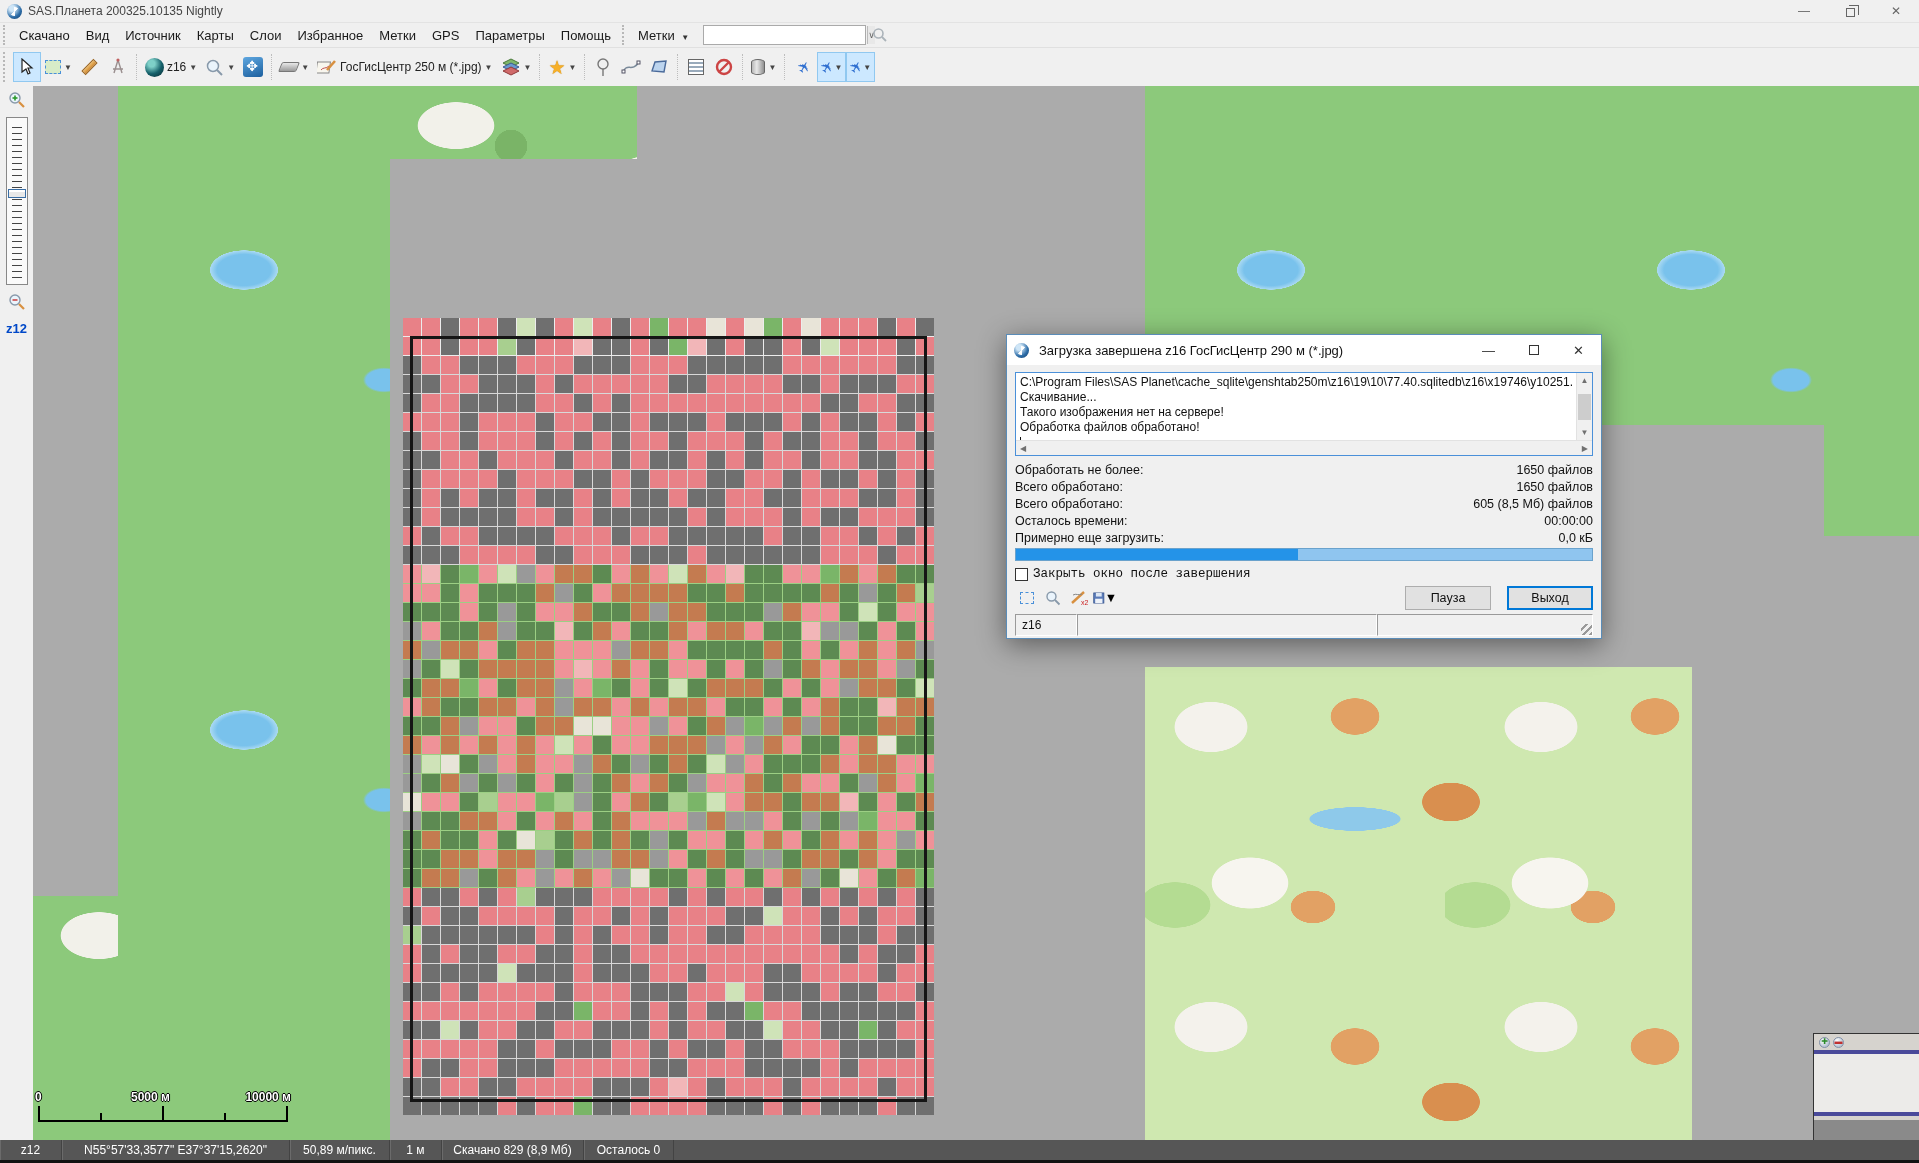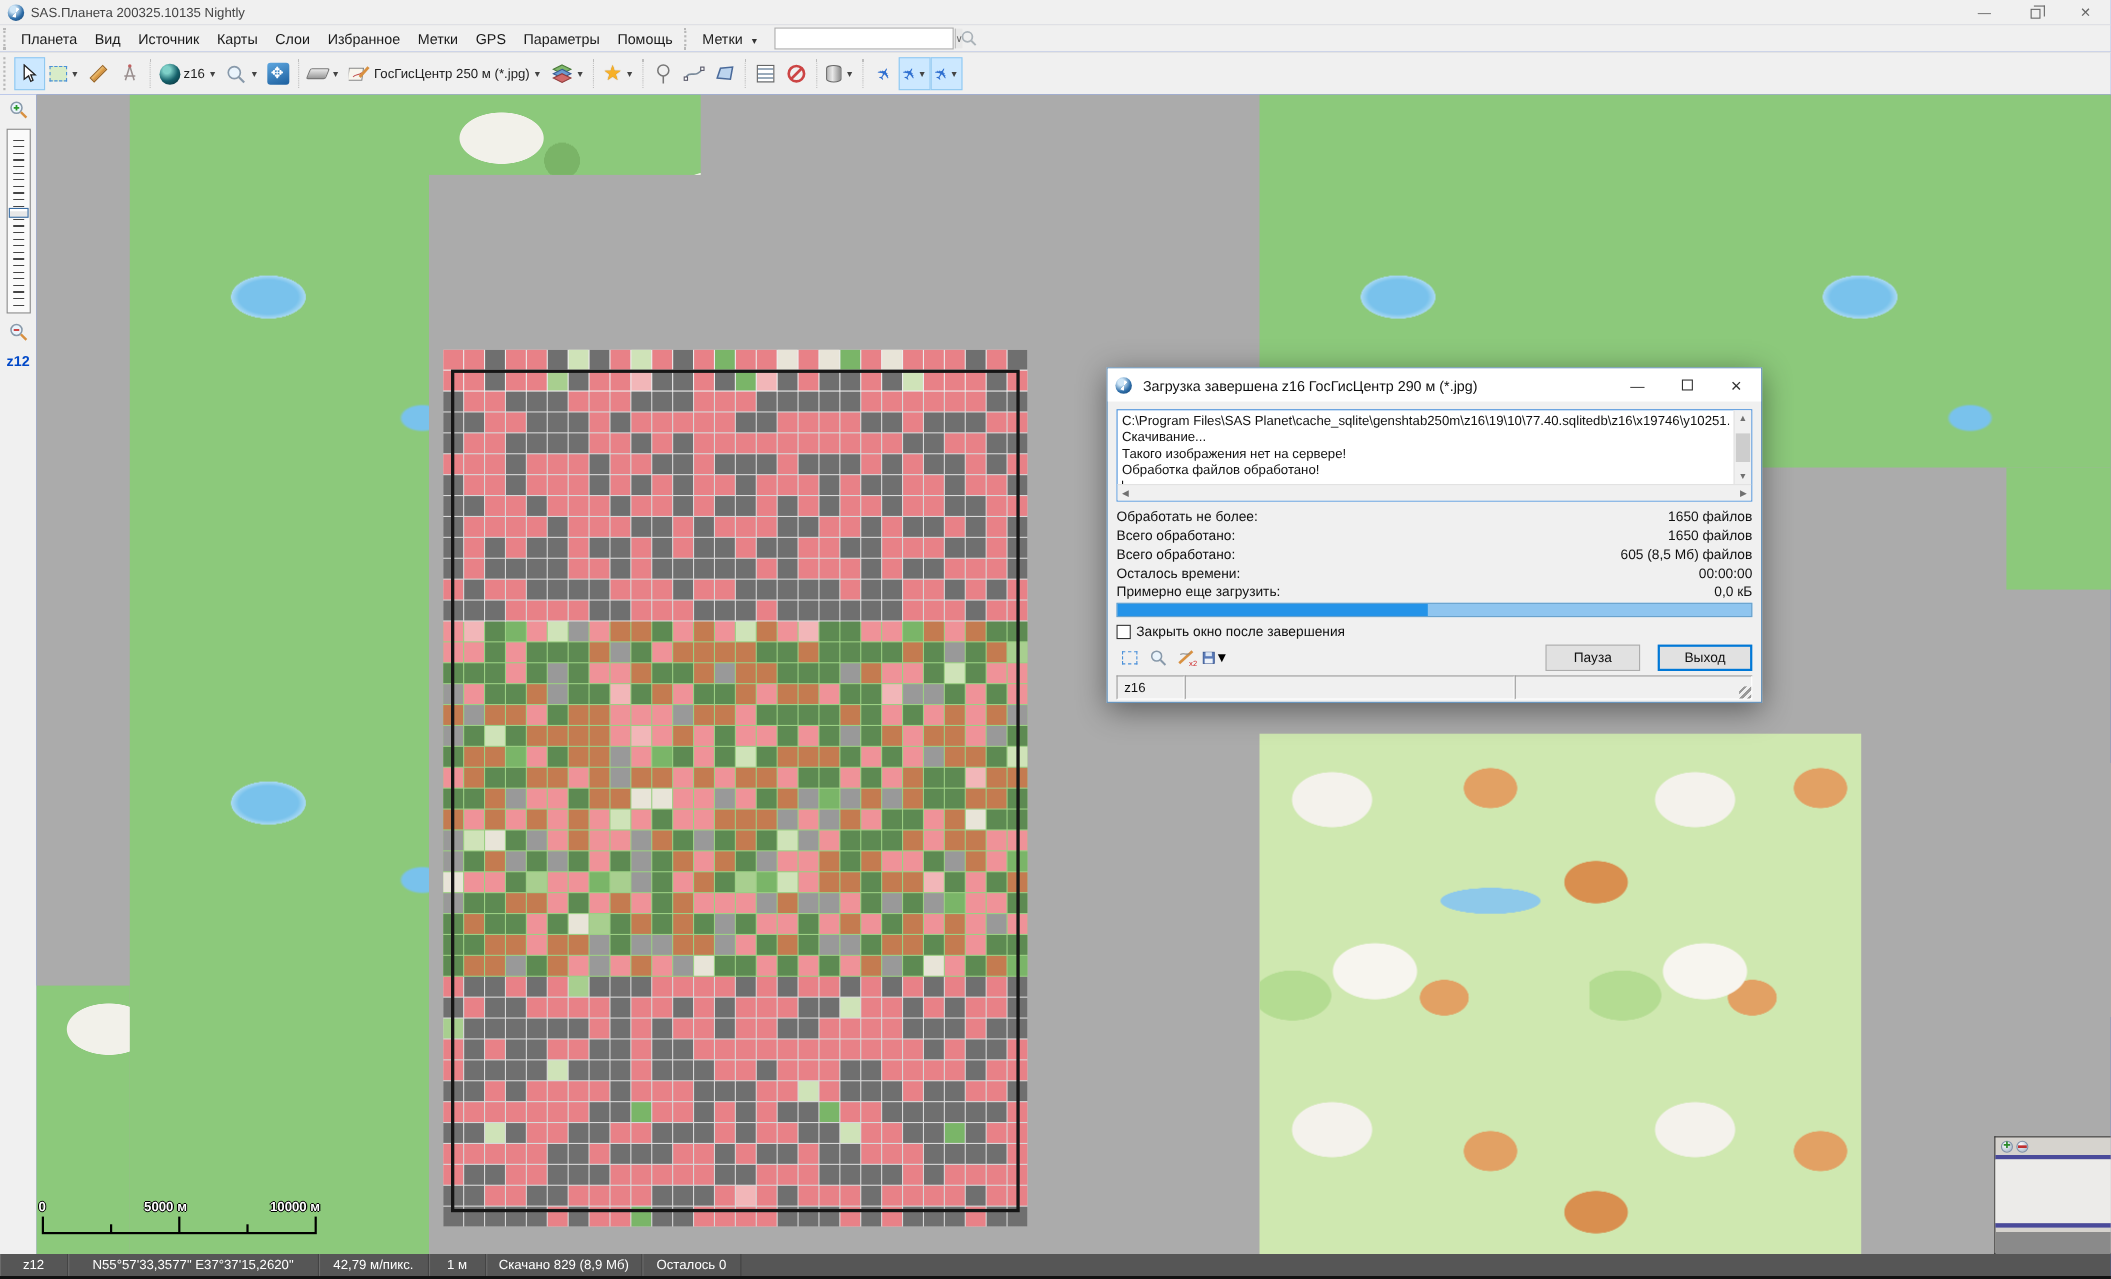--- a/index.html
+++ b/index.html
@@ -110,21 +110,21 @@
   .vscroll { position:absolute; right:0; top:0; bottom:15px; width:16px; background:#f0f0f0; border-left:1px solid #e2e2e2; }
   .vscroll .arr { height:15px; display:flex; align-items:center; justify-content:center; font-size:8px; color:#707070; }
   .vscroll .arr.down { position:absolute; bottom:0; left:0; right:0; }
   .vscroll .thumb { position:absolute; top:32%; left:1px; right:1px; height:26px; background:#cdcdcd; }
   .hscroll { position:absolute; left:0; right:0; bottom:0; height:15px; background:#f0f0f0; border-top:1px solid #e2e2e2;
       display:flex; justify-content:space-between; align-items:center; font-size:8px; color:#707070; padding:0 4px; }
   .stats { margin-top:5px; flex:0 0 auto; }
   .stat-row { display:flex; justify-content:space-between; height:17px; align-items:center; color:#111; }
   .progress { margin-top:2px; height:13px; border:1px solid #6aa2cc; background:#8fc5ef; position:relative; flex:0 0 auto; }
   .progress-fill { position:absolute; left:0; top:0; bottom:0; background:#2493e8; }
-  .chk-row { margin-top:6px; display:flex; align-items:flex-end; gap:5px; color:#111; flex:0 0 auto; }
+  .chk-row { margin-top:6px; display:flex; align-items:flex-end; gap:5px; color:#111; flex:0 0 auto;font-family:Liberation Mono, monospace; }
   .chk { width:13px; height:13px; background:#fff; border:1px solid #333; }
   .dlg-actions { margin-top:5px; display:flex; align-items:center; flex:0 0 auto; }
   .mini-btn { width:24px; height:24px; display:flex; align-items:center; justify-content:center; margin-right:2px; }
   .dash-rect { width:14px; height:12px; border:1px dashed #4a90d9; }
   .btn { width:86px; height:24px; background:#e1e1e1; border:1px solid #adadad; font-size:12.5px; color:#111;
       display:flex; align-items:center; justify-content:center; }
   .btn.default { border:2px solid #0078d7; }
   .dlg-status { margin-top:4px; height:22px; background:#f0f0f0; display:flex; font-size:12px; color:#111; flex:0 0 auto; position:relative; }
   .dlg-cell { border:1px solid; border-color:#9a9a9a #fff #fff #9a9a9a; height:100%; display:flex; align-items:center; padding:0 6px; }
   .grip-dots { position:absolute; right:1px; bottom:1px; width:11px; height:11px;
@@ -158,21 +158,21 @@
       <div class="win-btn">—</div>
       <div class="win-btn">
           <span class="restore-glyph"></span>
         </div>
       <div class="win-btn">✕</div>
     </div>
   </div>
 
   <div class="menubar">
     <div class="grip"></div>
-    <span class="menu-item">Планета</span>
+    <span class="menu-item">Скачано</span>
     <span class="menu-item">Вид</span>
     <span class="menu-item">Источник</span>
     <span class="menu-item">Карты</span>
     <span class="menu-item">Слои</span>
     <span class="menu-item">Избранное</span>
     <span class="menu-item">Метки</span>
     <span class="menu-item">GPS</span>
     <span class="menu-item">Параметры</span>
     <span class="menu-item">Помощь</span>
     <div class="grip"></div>
@@ -1650,18 +1650,18 @@
         <div class="mini-body"></div>
         <div class="mini-band"></div>
         <div class="mini-grayfoot"></div>
       </div>
     </div>
   </div>
 
   <div class="statusbar">
     <div class="sb-cell" style="width:62px;">z12</div>
     <div class="sb-cell" style="width:228px;">N55°57'33,3577" E37°37'15,2620"</div>
-    <div class="sb-cell" style="width:100px;">42,79 м/пикс.</div>
+    <div class="sb-cell" style="width:100px;">50,89 м/пикс.</div>
     <div class="sb-cell" style="width:52px;">1 м</div>
     <div class="sb-cell" style="width:142px;">Скачано 829 (8,9 Мб)</div>
     <div class="sb-cell" style="width:90px;">Осталось 0</div>
   </div>
 </div>
 
 </body></html>

